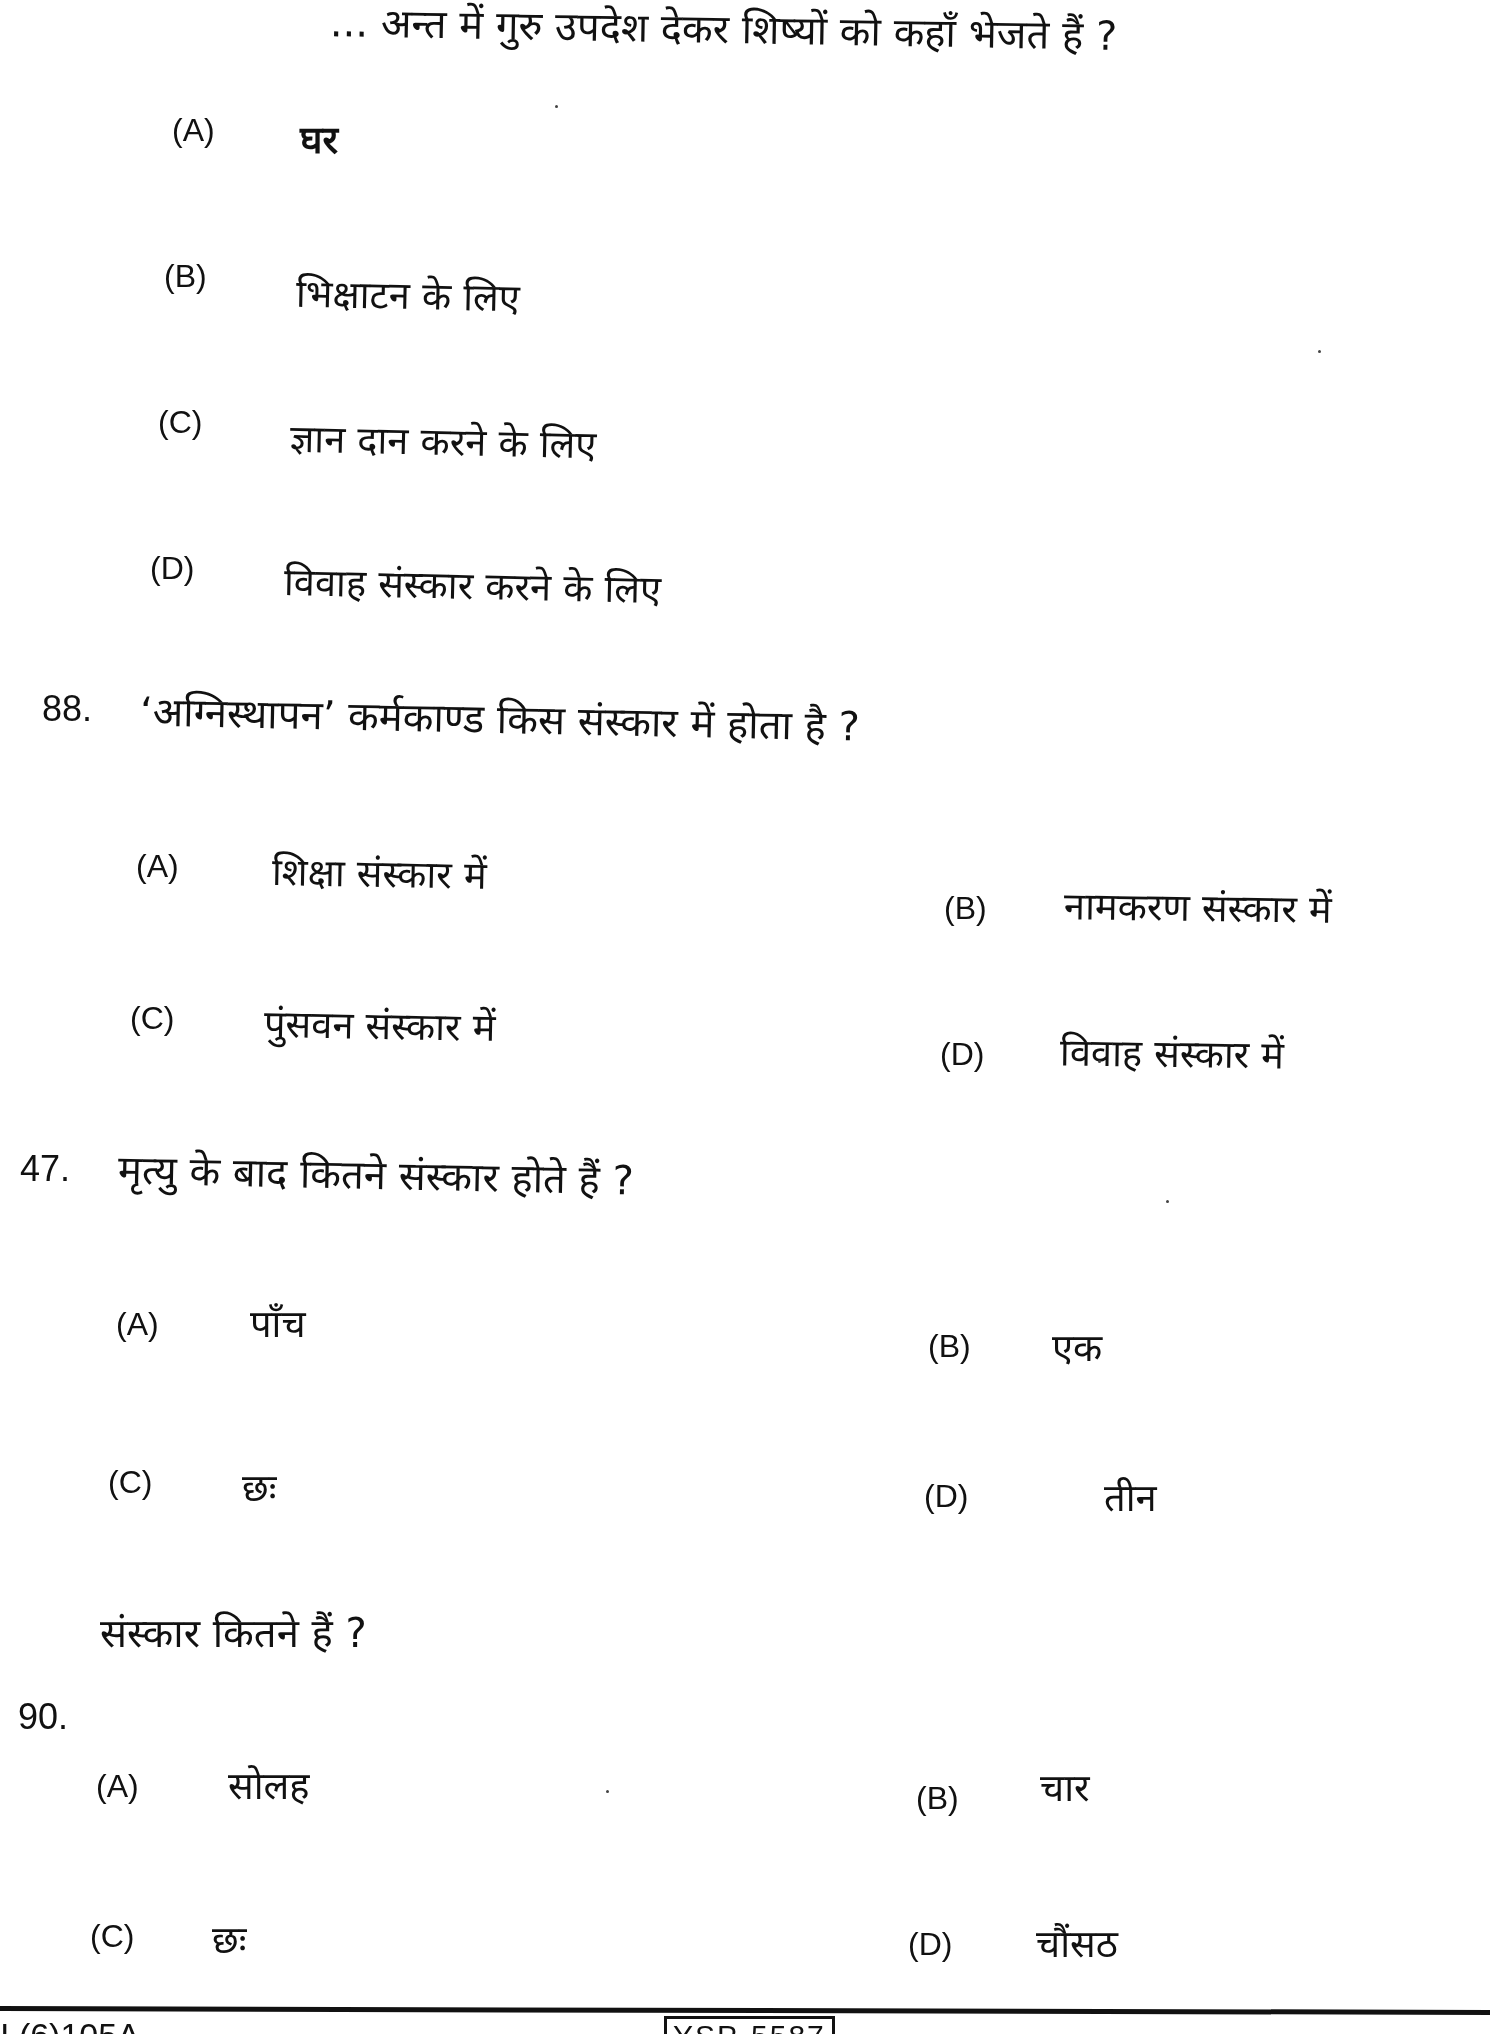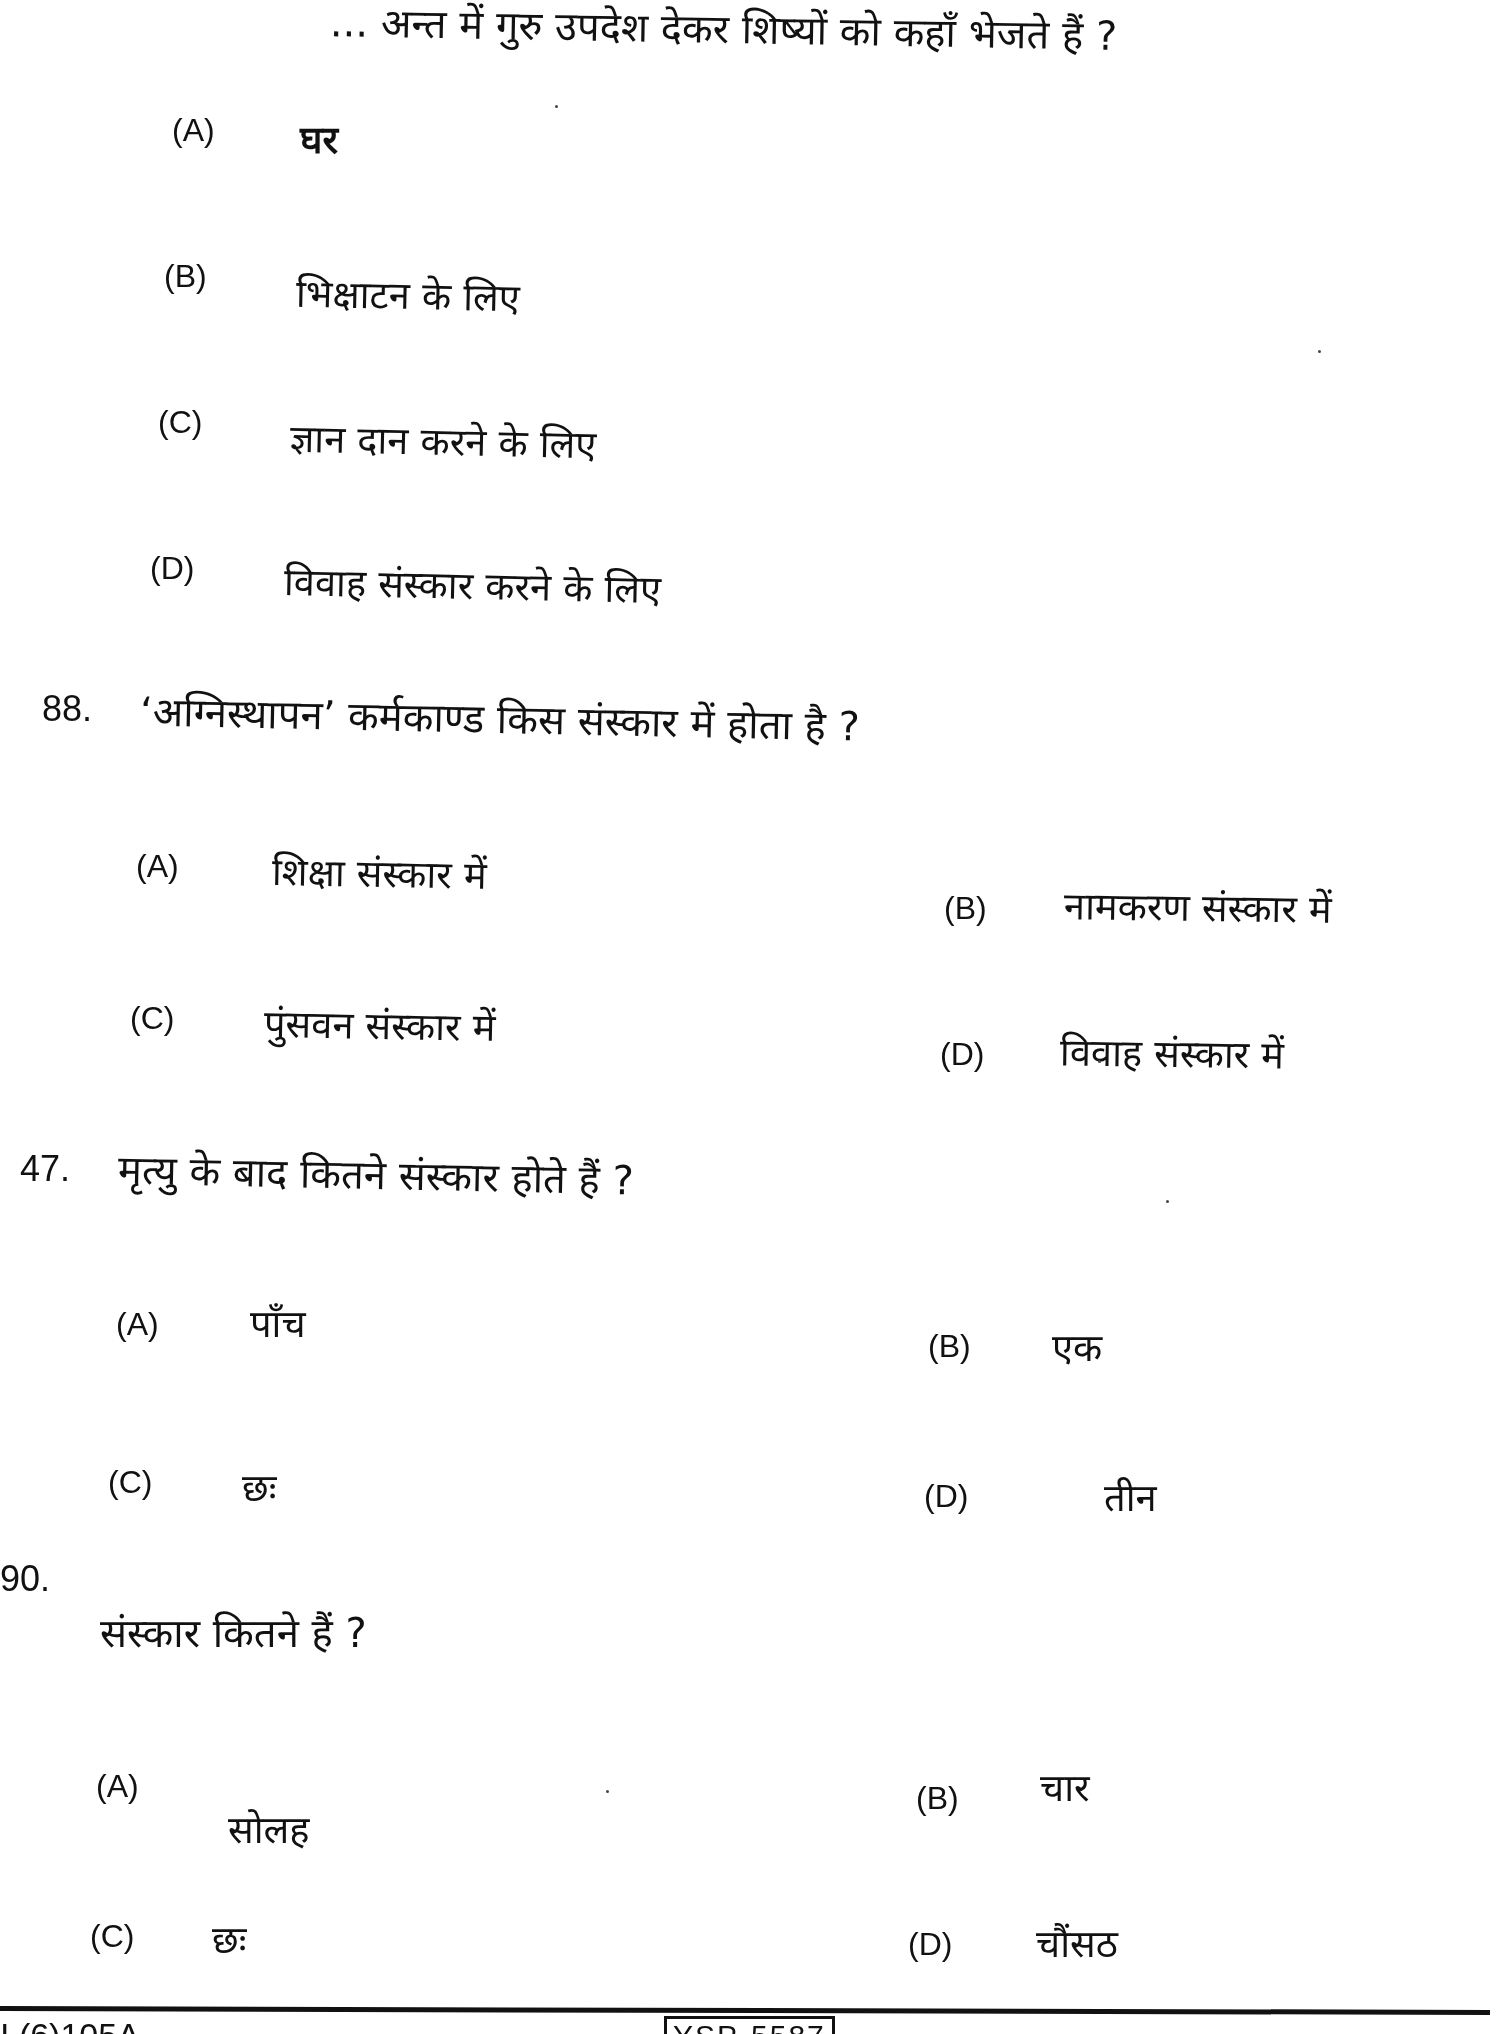--- a/index.html
+++ b/index.html
@@ -64,25 +64,25 @@
 
 <div class="abs olabel" style="left:928px; top:1328px;">(B)</div>
 <div class="abs otext" style="left:1052px; top:1320px;">एक</div>
 
 <div class="abs olabel" style="left:108px; top:1464px;">(C)</div>
 <div class="abs otext" style="left:242px; top:1460px;">छः</div>
 
 <div class="abs olabel" style="left:924px; top:1478px;">(D)</div>
 <div class="abs otext" style="left:1104px; top:1470px;">तीन</div>
 
-<div class="abs qnum" style="left:0px; top:1558px;">90.</div>
+<div class="abs qnum" style="left:0px; top:1696px;padding-left:18px;">90.</div>
 <div class="abs qtext" style="left:100px; top:1604px;">संस्कार कितने हैं ?</div>
 
 <div class="abs olabel" style="left:96px; top:1768px;">(A)</div>
-<div class="abs otext" style="left:228px; top:1758px;margin-top:44px;">सोलह</div>
+<div class="abs otext" style="left:228px; top:1758px;">सोलह</div>
 
 <div class="abs olabel" style="left:916px; top:1780px;">(B)</div>
 <div class="abs otext" style="left:1040px; top:1760px;">चार</div>
 
 <div class="abs olabel" style="left:90px; top:1918px;">(C)</div>
 <div class="abs otext" style="left:212px; top:1912px;">छः</div>
 
 <div class="abs olabel" style="left:908px; top:1926px;">(D)</div>
 <div class="abs otext" style="left:1036px; top:1916px;">चौंसठ</div>
 

